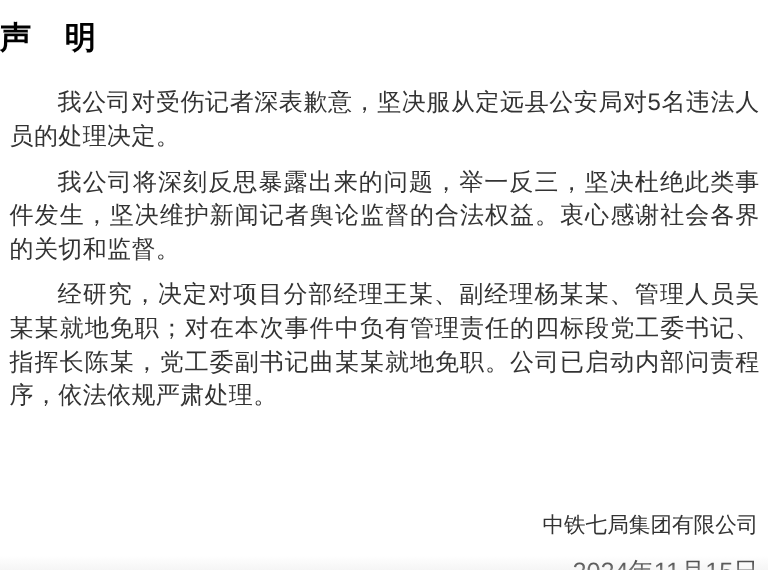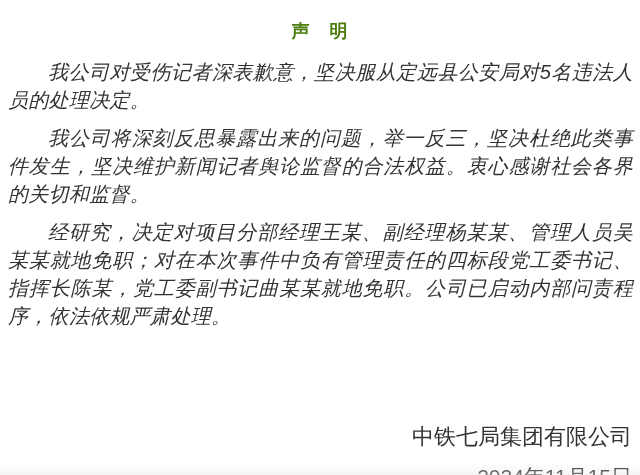--- a/index.html
+++ b/index.html
@@ -15,32 +15,31 @@
   }
   .page {
     position: relative;
     width: 640px;
     height: 475px;
     background: #ffffff;
     box-sizing: border-box;
   }
   .doc-title {
     margin: 16px 0 0 0;
-    text-align: center;
-    font-size: 18px;
+    text-align: left;
+    font-size: 26px;
     font-weight: 700;
-    color: #4d7c0f;
+    color: #000000;
     letter-spacing: 1px;
     line-height: 30px;
     white-space: pre;
   }
   .body-text {
     padding: 0 7px 0 8px;
-    margin-top: 12px;
-    font-style: italic;
+    margin-top: 26px;
   }
   .body-text p {
     margin: 0 0 10px 0;
     font-size: 20px;
     line-height: 28px;
     color: #333333;
     font-weight: 500;
     text-indent: 2em;
     text-align: justify;
     text-justify: inter-ideograph;
@@ -48,21 +47,21 @@
   }
   .sig-block {
     position: absolute;
     right: 8px;
     top: 408px;
     text-align: right;
     color: #333333;
     font-weight: 500;
   }
   .sig-company {
-    font-size: 22px;
+    font-size: 18px;
     line-height: 26px;
     text-align: right;
   }
   .sig-date {
     font-size: 21px;
     line-height: 26px;
     margin-top: 14px;
   }
   .bottom-shadow {
     position: absolute;

